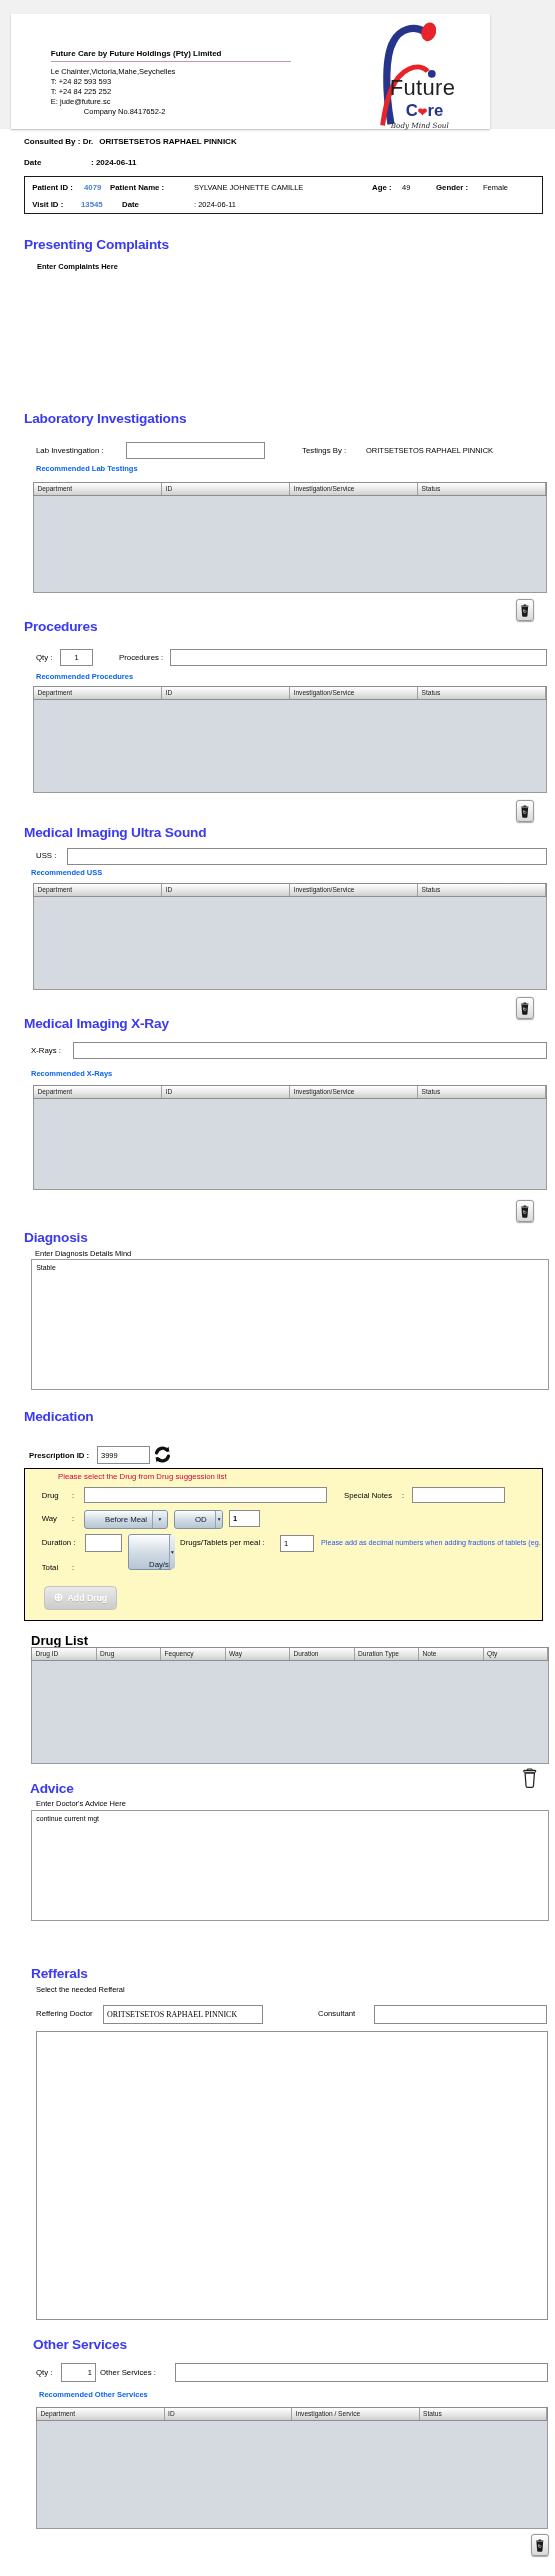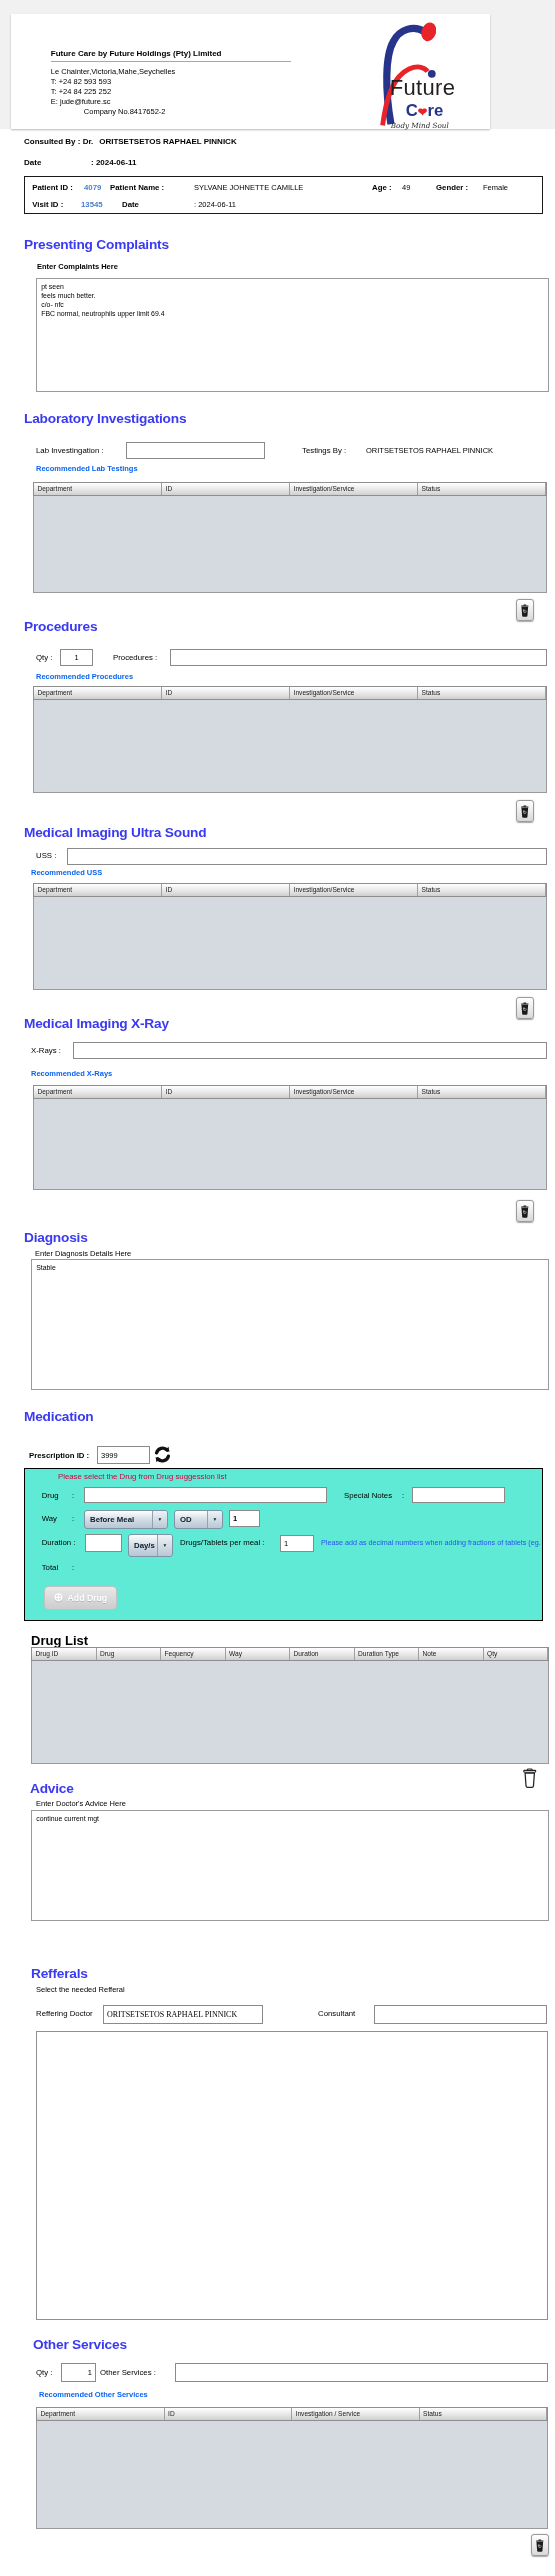--- a/index.html
+++ b/index.html
@@ -25,26 +25,26 @@
   .th{box-sizing:border-box;border-right:0.6px solid #a0a0a0;padding:2.4px 3.6px;font-size:6.6px;color:#1a1a1a;
       white-space:nowrap;overflow:hidden;}
   .c4{width:25%;} .c8{width:12.5%;}
   .tbody{background:#d5dae1;border:0.6px solid #9a9a9a;border-top:none;box-sizing:border-box;}
   .trashbtn{position:absolute;width:16px;height:20px;border:0.6px solid #9a9a9a;border-radius:3px;
             background:linear-gradient(#ffffff,#d8d8d8);box-shadow:0 0.6px 1.2px rgba(0,0,0,.35);
             display:flex;align-items:center;justify-content:center;cursor:pointer;}
   .dd{position:absolute;height:18.5px;border:0.6px solid #7f93a6;border-radius:3px;
       background:linear-gradient(#fdfefe,#cfdae3 55%,#b7c6d3);display:flex;align-items:center;
       box-shadow:inset 0 0.6px 0 #fff;box-sizing:border-box;cursor:pointer;}
-  .dd-text{flex:1;padding:0 5px;font-size:7.8px;color:#0b1b2b;white-space:nowrap;overflow:hidden;font-weight:bold;}
+  .dd-text{flex:1;padding:0 20px;font-size:7.8px;color:#0b1b2b;white-space:nowrap;overflow:hidden;}
   .dd-btn{width:14.3px;align-self:stretch;display:flex;align-items:center;justify-content:center;
           border-left:0.6px solid #8fa3b5;font-size:4.8px;color:#15202e;border-radius:0 2.4px 2.4px 0;
           background:linear-gradient(#eef3f7,#b9c8d4);}
   .medbox{position:absolute;left:24px;top:1468px;width:519px;height:153px;border:1.8px solid #000;
-          background:#5eead4;box-sizing:border-box;}
+          background:#fef9c3;box-sizing:border-box;}
   .warn{position:absolute;color:#d40040;font-size:7.8px;}
   .note{position:absolute;color:#2a52f0;font-size:7.2px;white-space:nowrap;overflow:hidden;}
   .addbtn{position:absolute;left:19px;top:117px;width:71px;height:21.5px;border-radius:4.2px;
           border:0.6px solid #c2c2c2;background:linear-gradient(#e9e9e9,#cccccc);
           color:#fff;font-weight:bold;font-size:8.7px;display:flex;align-items:center;
           justify-content:center;gap:4.2px;text-shadow:0 0.6px 0.6px rgba(0,0,0,.15);cursor:default;}
   .logo-future{position:absolute;font-size:22px;color:#231f20;letter-spacing:0.3px;}
   .logo-care{position:absolute;font-size:16.7px;font-weight:bold;color:#26348b;}
   .logo-heart{color:#e8232a;font-size:11.4px;}
   .logo-tag{position:absolute;font-size:7.2px;font-style:italic;color:#231f20;
@@ -96,24 +96,20 @@
     <span class="abs b" style="left:411px;top:6px;">Gender   :</span>
     <span class="abs" style="left:458px;top:6px;font-size:7.5px;">Female</span>
     <span class="abs b" style="left:7.2px;top:23px;">Visit ID    :</span>
     <span class="abs idblue" style="left:56px;top:23px;">13545</span>
     <span class="abs b" style="left:97px;top:23px;">Date</span>
     <span class="abs" style="left:169px;top:23px;font-size:7.5px;">: 2024-06-11</span>
   </div>
 
   <div class="h1" style="left:24px;top:237px;">Presenting Complaints</div>
   <div class="abs b" style="left:37px;top:262px;font-size:7.5px;">Enter Complaints Here</div>
-  <textarea class="ta" style="left: 36px; top: 278px; width: 513px; height: 114px;">pt seen
-feels much better.
-c/o- nfc
-FBC normal, neutrophils upper limit 69.4</textarea>
 
   <div class="h1" style="left:24px;top:411px;">Laboratory  Investigations</div>
   <div class="lbl13" style="left:36px;top:446px;">Lab Investingation :</div>
   <input class="inp" style="left: 126px; top: 442px; width: 139px; height: 16.7px;" value="">
   <div class="lbl13" style="left:302px;top:446px;">Testings By :</div>
   <div class="lbl" style="left:366px;top:446px;">ORITSETSETOS RAPHAEL PINNICK</div>
   <div class="link" style="left:36px;top:464px;">Recommended Lab Testings</div>
   <div class="tbl" style="left:33px;top:482px;width:514px;">
     <div class="thead">
       <div class="th c4">Department</div>
@@ -128,21 +124,21 @@
       <path d="M3 5 h14 l-1.5 19 a2 2 0 0 1 -2 1.8 h-7 a2 2 0 0 1 -2 -1.8 Z" fill="#1b1b1b"></path>
       <rect x="2" y="2.5" width="16" height="2.2" rx="1" fill="#1b1b1b"></rect>
       <rect x="7" y="0.5" width="6" height="2.5" rx="1" fill="#1b1b1b"></rect>
       <text x="10" y="18" font-size="10" fill="#ffffff" text-anchor="middle">↻</text>
     </svg>
   </div>
 
   <div class="h1" style="left:24px;top:619px;">Procedures</div>
   <div class="lbl13" style="left:36px;top:653px;">Qty :</div>
   <input class="inp" style="left: 60px; top: 649px; width: 33px; height: 17.3px; text-align: center;" value="1">
-  <div class="lbl13" style="left:113px;top:653px;text-align:center;">Procedures :</div>
+  <div class="lbl13" style="left:119px;top:653px;text-align:center;">Procedures :</div>
   <input class="inp" style="left: 170px; top: 649px; width: 377px; height: 17.3px;" value="">
   <div class="link" style="left:36px;top:672px;">Recommended Procedures</div>
   <div class="tbl" style="left:33px;top:686px;width:514px;">
     <div class="thead">
       <div class="th c4">Department</div>
       <div class="th c4">ID</div>
       <div class="th c4">Investigation/Service</div>
       <div class="th c4">Status</div>
     </div>
     <div class="tbody" style="height:93px;"></div>
@@ -194,21 +190,21 @@
   <div class="trashbtn" style="left:516px;top:1200px;">
     <svg width="9.6" height="13" viewBox="0 0 20 26" style="font-size:13px">
       <path d="M3 5 h14 l-1.5 19 a2 2 0 0 1 -2 1.8 h-7 a2 2 0 0 1 -2 -1.8 Z" fill="#1b1b1b"></path>
       <rect x="2" y="2.5" width="16" height="2.2" rx="1" fill="#1b1b1b"></rect>
       <rect x="7" y="0.5" width="6" height="2.5" rx="1" fill="#1b1b1b"></rect>
       <text x="10" y="18" font-size="10" fill="#ffffff" text-anchor="middle">↻</text>
     </svg>
   </div>
 
   <div class="h1" style="left:24px;top:1230px;">Diagnosis</div>
-  <div class="lbl" style="left:35px;top:1249px;">Enter Diagnosis Details Here</div>
+  <div class="lbl" style="left:35px;top:1249px;">Enter Diagnosis Details Mind</div>
   <textarea class="ta" style="left: 31px; top: 1259px; width: 518px; height: 131px;">Stable</textarea>
 
   <div class="h1" style="left:24px;top:1409px;">Medication</div>
   <div class="abs b" style="left:29px;top:1451px;font-size:7.8px;">Prescription ID :</div>
   <input class="inp" style="left: 97px; top: 1446px; width: 53px; height: 18px;" value="3999">
   <div class="abs" style="left:153px;top:1445px;width:19px;height:19px;cursor:pointer;">
     <svg width="19" height="19" viewBox="0 0 24 24">
       <path d="M4.5 10 a8 8 0 0 1 13.5 -3.5" fill="none" stroke="#111" stroke-width="4.2" stroke-linecap="round"></path>
       <path d="M19.5 14 a8 8 0 0 1 -13.5 3.5" fill="none" stroke="#111" stroke-width="4.2" stroke-linecap="round"></path>
       <path d="M19.6 2.2 l1.2 6.4 -6.4 -1.2 z" fill="#111"></path>
@@ -233,21 +229,21 @@
       <span class="dd-btn">▼</span>
     </div>
     <div class="dd" style="left:149px;top:41px;width:49px;">
       <span class="dd-text">OD</span>
       <span class="dd-btn">▼</span>
     </div>
     <input class="inp b" style="left: 204px; top: 41px; width: 30.5px; height: 17.3px; font-weight: bold;" value="1">
 
     <div class="lbl13" style="left:16.7px;top:69px;">Duration :</div>
     <input class="inp" style="left: 60px; top: 65px; width: 37px; height: 18px;" value="">
-    <div class="dd" style="left:103px;top:65px;width:45px;height:23px;">
+    <div class="dd" style="left:103px;top:65px;width:45px;height:36px;align-items:flex-end;">
       <span class="dd-text">Day/s</span>
       <span class="dd-btn">▼</span>
     </div>
     <div class="lbl13" style="left:155px;top:69px;">Drugs/Tablets per meal :</div>
     <input class="inp" style="left: 255px; top: 66px; width: 34px; height: 16.7px;" value="1">
     <div class="note" style="left:296px;top:69px;width:220px;">Please add as decimal numbers when adding fractions of tablets (eg...</div>
 
     <div class="lbl13" style="left:16.7px;top:94px;">Total</div>
     <div class="lbl13" style="left:47px;top:94px;">:</div>
 

